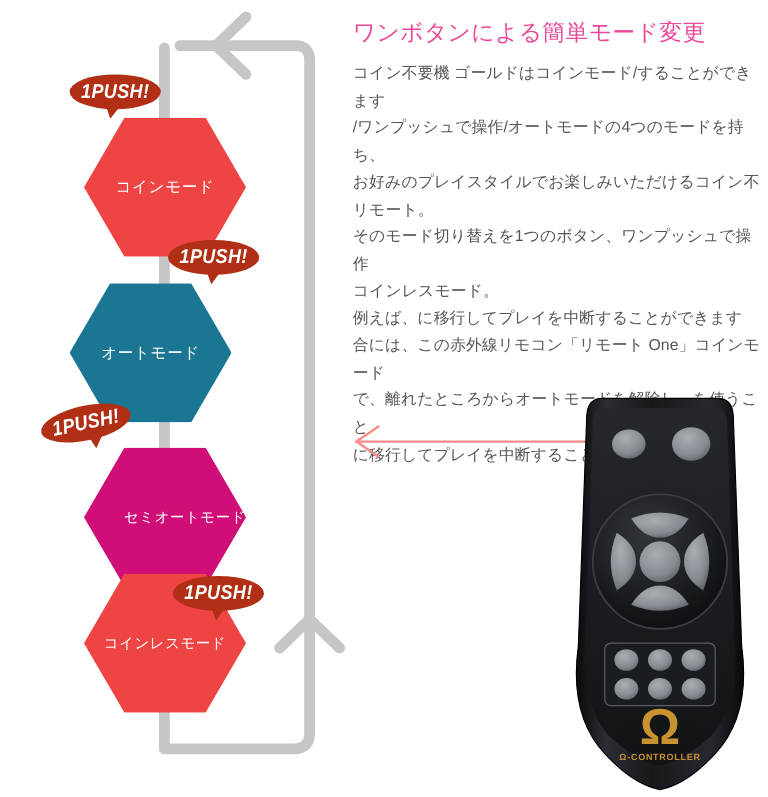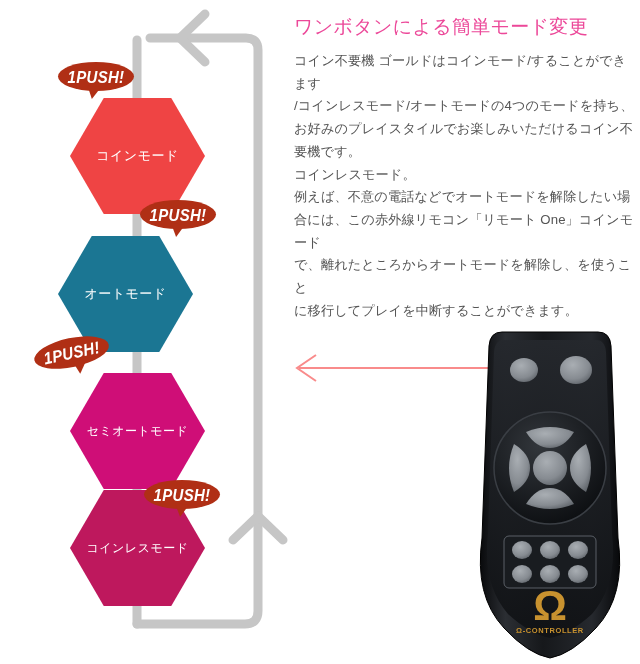--- a/index.html
+++ b/index.html
@@ -175,58 +175,59 @@
       <div class="bubble" style="background:#b02f15;">
         <span class="push-text">1PUSH!</span>
       </div>
       <div class="tail" style="left:30px; top:24px;
                   border-left:7px solid transparent;
                   border-right:7px solid transparent;
                   border-top:13px solid #b02f15;
                   transform: rotate(8deg);"></div>
     </div>
 
-    <div class="hex" style="left:70px; top:373px; background:#cf0e77;">
+    <div class="hex" style="left:70px; top:373px; background:#cf0e77;justify-content:flex-end;">
       <span class="hex-label small">セミオートモード</span>
     </div>
     <div class="push-badge" style="left:34px; top:338px; transform: rotate(-12deg);">
       <div class="bubble" style="background:#b02f15;">
         <span class="push-text">1PUSH!</span>
       </div>
       <div class="tail" style="left:36px; top:24px;
                   border-left:7px solid transparent;
                   border-right:7px solid transparent;
                   border-top:13px solid #b02f15;
                   transform: rotate(8deg);"></div>
     </div>
 
-    <div class="hex" style="left:70px; top:490px; background:#be185d;">
+    <div class="hex" style="left:70px; top:478px; background:#ef4444;">
       <span class="hex-label small">コインレスモード</span>
     </div>
     <div class="push-badge" style="left:144px; top:480px;">
       <div class="bubble" style="background:#b02f15;">
         <span class="push-text">1PUSH!</span>
       </div>
       <div class="tail" style="left:30px; top:24px;
                   border-left:7px solid transparent;
                   border-right:7px solid transparent;
                   border-top:13px solid #b02f15;
                   transform: rotate(8deg);"></div>
     </div>
   </div>
 
   <div id="text-col">
     <h1 id="headline">ワンボタンによる簡単モード変更</h1>
     <div id="body-copy">
         <div>コイン不要機 ゴールドはコインモード/することができます</div>
-        <div>/コインレスモード/オートモードの4つのモードを持ち、</div>
+        <div>/ワンプッシュで操作/オートモードの4つのモードを持ち、</div>
         <div>お好みのプレイスタイルでお楽しみいただけるコイン不</div>
-        <div>要機です。</div>
+        <div>リモート。</div>
+        <div>そのモード切り替えを1つのボタン、ワンプッシュで操作</div>
         <div>コインレスモード。</div>
-        <div>例えば、不意の電話などでオートモードを解除したい場</div>
+        <div>例えば、に移行してプレイを中断することができます</div>
         <div>合には、この赤外線リモコン「リモート One」コインモード</div>
         <div>で、離れたところからオートモードを解除し、を使うこと</div>
         <div>に移行してプレイを中断することができます。</div>
       </div>
   </div>
 
   <div id="remote-area">
 
     <svg id="red-annot" width="346" height="364" viewBox="0 0 346 364">
 

